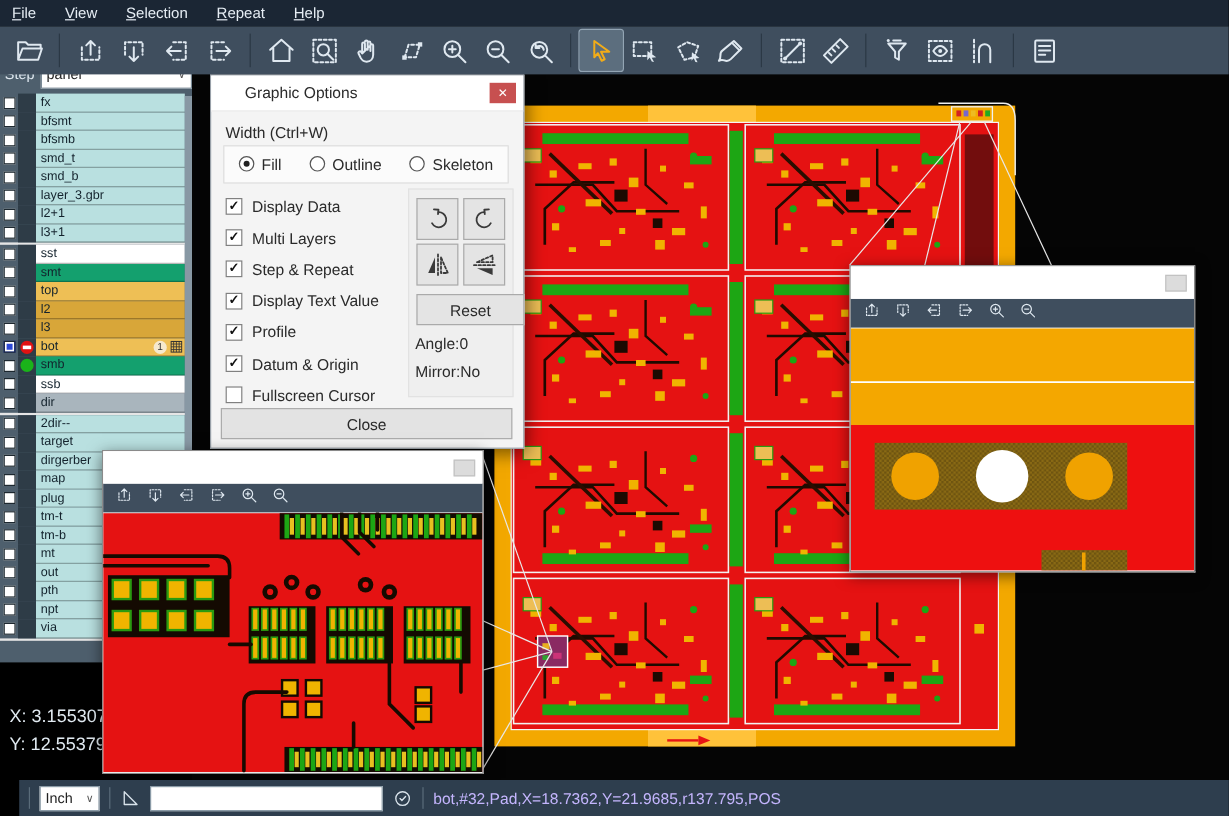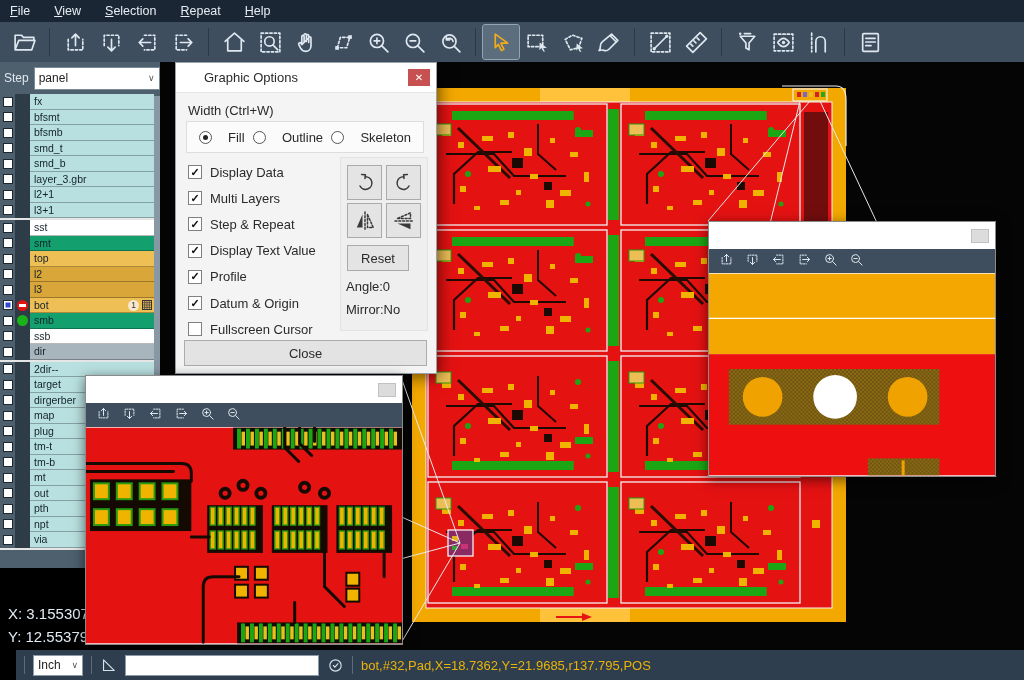--- a/index.html
+++ b/index.html
@@ -14,21 +14,21 @@
   #toolbar{position:absolute;left:0;top:22px;width:1024px;height:40px;background:#3f4e5e;
            z-index:60;display:flex;align-items:center;padding-left:6px;box-sizing:border-box}
   .tbtn{width:36px;height:34px;display:flex;align-items:center;justify-content:center;border-radius:2px;flex:0 0 auto}
   .tbtn.active{background:#5c6e7e;outline:1px solid #93a5b4}
   .tbtn svg{width:25px;height:25px}
   .tbdiv{width:1px;height:28px;background:#2b3845;margin:0 7px;flex:0 0 auto}
   .icon path,.icon circle,.icon rect{stroke:#dfe8f0;stroke-width:1.6;fill:none;stroke-linecap:round;stroke-linejoin:round}
   .icon .d{stroke-dasharray:2.2 2}
   .icon .f{fill:#dfe8f0;stroke:none}
   
-  #sidebar{position:absolute;left:0;top:62px;width:160px;height:506px;background:#4e5f6d;z-index:30}
+  #sidebar{position:absolute;left:0;top:46px;width:160px;height:506px;background:#4e5f6d;z-index:30}
   #steprow{display:flex;align-items:center;height:32px;padding-left:4px}
   #steplabel{color:#dfe8f0;font-size:12px;margin-right:5px}
   #stepbox{width:116px;height:21px;background:#fff;border:1px solid #7a8a96;display:flex;
            align-items:center;justify-content:space-between;padding:0 4px;font-size:12px;color:#222}
   #layers{position:relative}
   .lgroup{border-bottom:2px solid #e5e5e5}
   .lrow{display:flex;height:15.5px;align-items:stretch}
   .cbc{width:15px;display:flex;align-items:center;justify-content:center;flex:0 0 auto}
   .cb{width:10px;height:10px;background:#fff;border:1px solid #1d2830;box-sizing:border-box}
   .cb.on{background:#2d49d6;box-shadow:inset 0 0 0 1.5px #fff}
@@ -52,56 +52,56 @@
   
   #dlg{position:absolute;left:175px;top:62px;width:260px;height:310px;background:#f4f4f4;
        border:1px solid #98a0a8;box-shadow:3px 4px 14px rgba(0,0,0,.5);z-index:40;font-size:13px;color:#2a2a2a}
   #dlg-title{position:absolute;left:0;top:0;right:0;height:30px;background:#fff;border-bottom:1px solid #e6e6e6;
              display:flex;align-items:center;padding-left:28px;box-sizing:border-box}
   #dlg-close{position:absolute;top:6px;right:6px;width:22px;height:17px;background:#c75050;color:#fff;
              font-size:10px;display:flex;align-items:center;justify-content:center;cursor:default}
   #dlg-width{position:absolute;left:12px;top:40px}
   #dlg-radiobox{position:absolute;left:10px;top:58px;width:238px;height:32px;background:#fbfbfb;border:1px solid #ddd;
                 display:flex;align-items:center;justify-content:space-between;padding:0 12px;box-sizing:border-box}
-  .radio{display:flex;align-items:center;gap:16px}
+  .radio{display:flex;align-items:flex-start;gap:6px}
   .rdot{width:13px;height:13px;border-radius:50%;border:1px solid #555;background:#fff;box-sizing:border-box;position:relative}
   .rdot.on::after{content:"";position:absolute;left:3px;top:3px;width:5px;height:5px;border-radius:50%;background:#222}
   #dlg-checks{position:absolute;left:12px;top:96px}
   .chk{display:flex;align-items:center;gap:8px;height:26.2px}
   .cbx{width:14px;height:14px;background:#fff;border:1px solid #808080;box-sizing:border-box;display:flex;
        align-items:center;justify-content:center;font-size:11px;color:#111;font-weight:bold;line-height:1}
   #dlg-pane{position:absolute;left:164px;top:94px;width:88px;height:174px;background:#efefef;border:1px solid #e2e2e2;box-sizing:border-box}
   .xfb{position:absolute;width:35px;height:35px;background:#e4e4e4;border:1px solid #aaa;display:flex;
        align-items:center;justify-content:center;box-sizing:border-box}
   .xfb svg{width:24px;height:24px}
   .dicon path{stroke:#3a3a3a;fill:none;stroke-width:1.5;stroke-linecap:round;stroke-linejoin:round}
   .dicon .f2{fill:#3a3a3a;stroke:none}
   .dicon .d{stroke-dasharray:2 1.8}
-  #dlg-reset{position:absolute;left:171px;top:182px;width:62px;height:26px;background:#e4e4e4;border:1px solid #aaa;
+  #dlg-reset{position:absolute;left:171px;top:182px;width:90px;height:26px;background:#e4e4e4;border:1px solid #aaa;
              display:flex;align-items:center;justify-content:center;box-sizing:border-box}
   #dlg-angle{position:absolute;left:170px;top:216px}
   #dlg-mirror{position:absolute;left:170px;top:239px}
   #dlg-closebtn{position:absolute;left:8px;top:277px;width:243px;height:26px;background:#e3e3e3;border:1px solid #acacac;
                 display:flex;align-items:center;justify-content:center;box-sizing:border-box}
   
   .mwin{position:absolute;background:#fff;border:1px solid #8a8a8a;box-shadow:0 3px 12px rgba(0,0,0,.55);
         z-index:45;box-sizing:border-box}
   .mtitle{height:27px;background:#fff;position:relative}
   .mbtn{position:absolute;top:7px;right:6px;width:16px;height:12px;background:#dcdcdc;border:1px solid #c2c2c2}
   .micons{height:24px;background:#3f4e5e;display:flex;align-items:center;gap:11px;padding-left:10px}
   .micons svg{width:15px;height:15px}
   .mcontent{display:block}
   
   #statusbar{position:absolute;left:16px;top:650px;width:1024px;height:30px;background:#2e3e4e;z-index:60;
              display:flex;align-items:center;color:#d8e2ea;box-sizing:border-box}
   .sdiv{width:1px;height:18px;background:#5a6c7a;margin:0 8px;flex:0 0 auto}
   #unitbox{width:50px;height:21px;background:#fff;color:#222;font-size:12px;display:flex;align-items:center;
            justify-content:space-between;padding:0 4px;border:1px solid #8a9aa6;box-sizing:border-box}
   #statusinput{width:186px;height:19px;border:1px solid #8a9aa6;background:#fff;font-size:12px;padding:0 3px;margin-left:8px}
-  #statusmsg{color:#eab308;font-size:13px;white-space:nowrap}
+  #statusmsg{color:#c4b5fd;font-size:13px;white-space:nowrap}
   .sicon svg{width:17px;height:17px;display:block}
   .chev{color:#555;font-size:9px}
 </style>
 </head>
 <body>
 
 <svg id="cv" viewBox="0 0 1024 680">
     <rect x="160" y="62" width="864" height="588" fill="#050505"></rect>
     <rect x="412" y="88" width="434" height="534" fill="#f3a800"></rect>
     <rect x="540" y="88" width="90" height="14" fill="#ffc23a"></rect>

